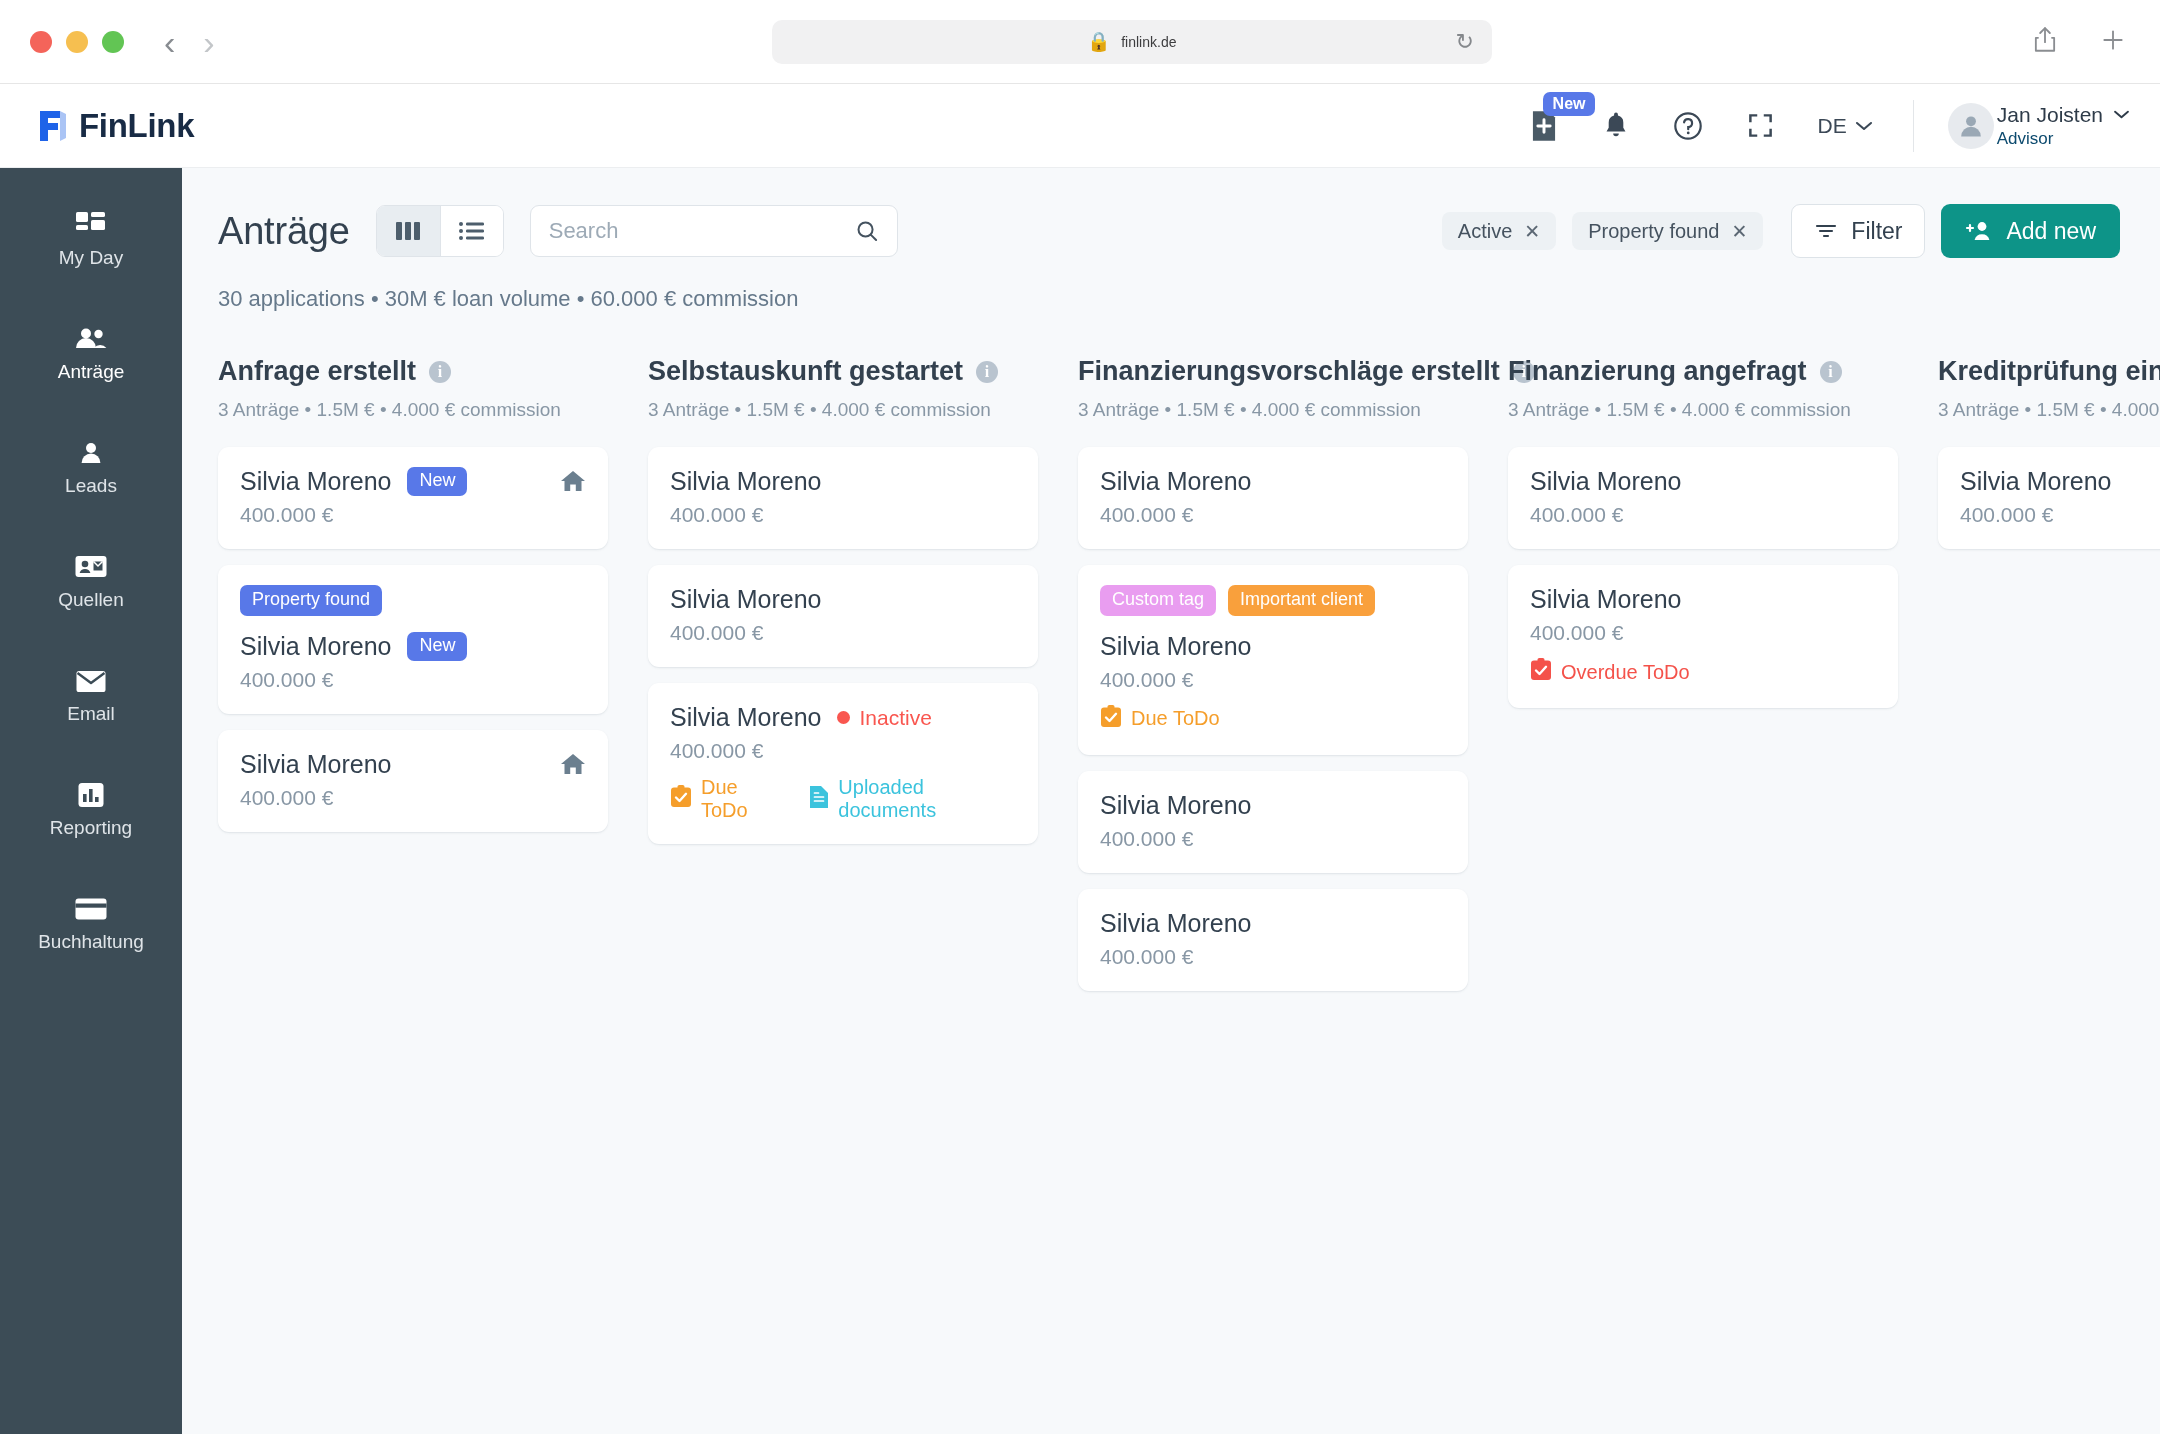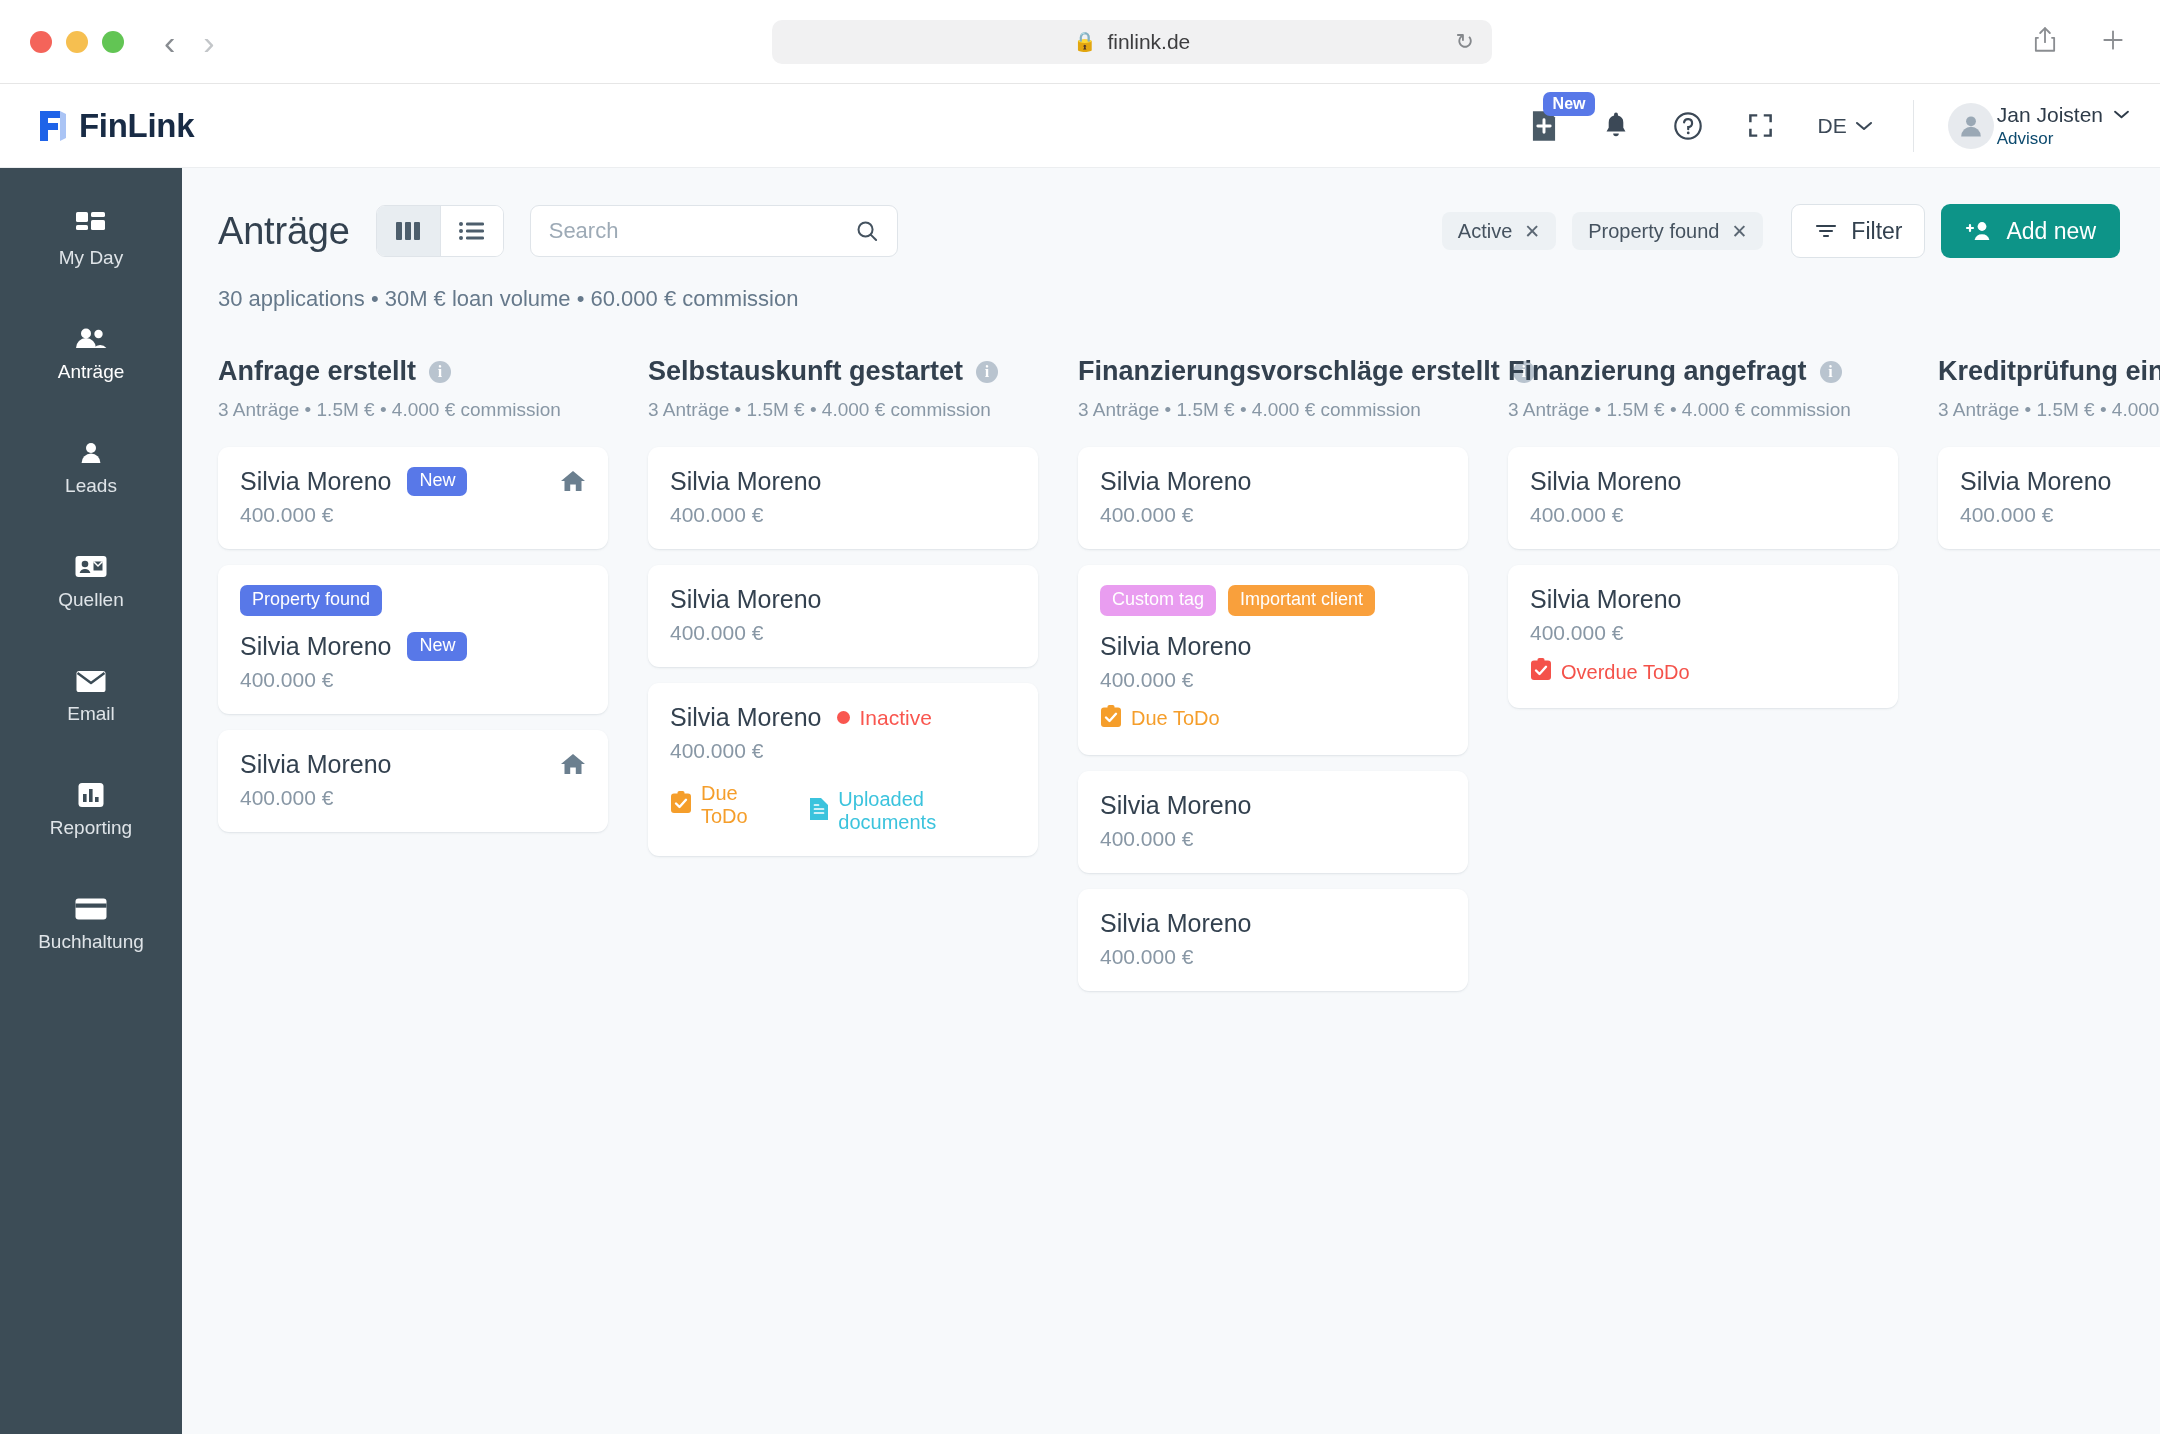--- a/index.html
+++ b/index.html
@@ -37,21 +37,21 @@
     left: 772px;
     width: 720px;
     height: 44px;
     background: #f1f1f2;
     border-radius: 10px;
     display: flex;
     align-items: center;
     justify-content: center;
     gap: 10px;
   }
-  .url-text { font-size: 21px; color: #3d3d3f; text-align: right; }
+  .url-text { font-size: 14px; color: #3d3d3f; text-align: right; }
   .lock-glyph { font-size: 19px; color: #737373; }
   .reload-glyph {
     position: absolute; right: 18px; font-size: 22px; color: #85888c;
   }
   .chrome-right {
     position: absolute; right: 34px; display: flex; align-items: center; gap: 42px;
   }
   .chrome-icon { color: #8a8d91; }
 
   
@@ -201,21 +201,21 @@
     background: #5878e8; color: #fff; font-size: 18px;
     padding: 4px 12px 5px; border-radius: 7px; line-height: 1.1; font-weight: 500;
   }
   .status-inactive { display: flex; align-items: center; gap: 9px; font-size: 21px; color: #f9564f; }
   .status-dot { width: 13px; height: 13px; border-radius: 50%; background: #f9564f; }
   .card-amount { font-size: 21px; color: #8897a5; margin-top: 7px; }
   .card-meta { display: flex; align-items: center; gap: 26px; margin-top: 13px; }
   .meta-item { display: flex; align-items: center; gap: 9px; font-size: 20px; font-weight: 500; }
   .meta-todo { color: #f59e2b; }
   .meta-overdue { color: #f4524a; }
-  .meta-docs { color: #3bc3dd; margin-top: 12px; }
+  .meta-docs { color: #3bc3dd; }
   .home-icon { position: absolute; right: 22px; top: 22px; }
 </style>
 </head>
 <body>
 
 <div class="browser-chrome">
   <div class="traffic-lights">
     <div class="dot red"></div>
     <div class="dot yellow"></div>
     <div class="dot green"></div>

